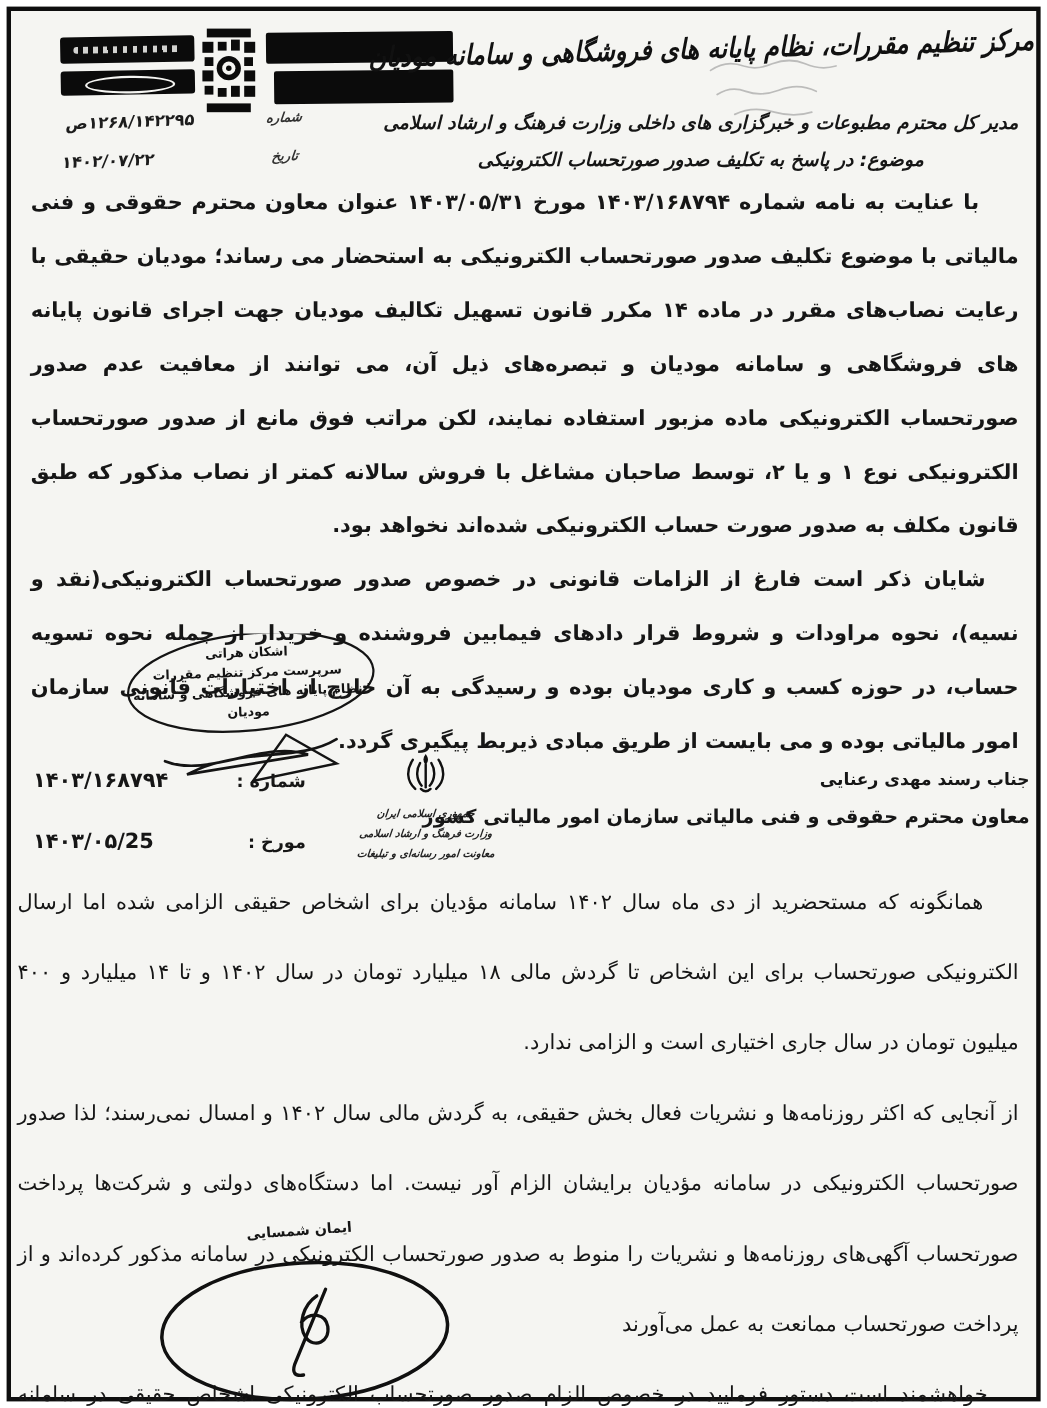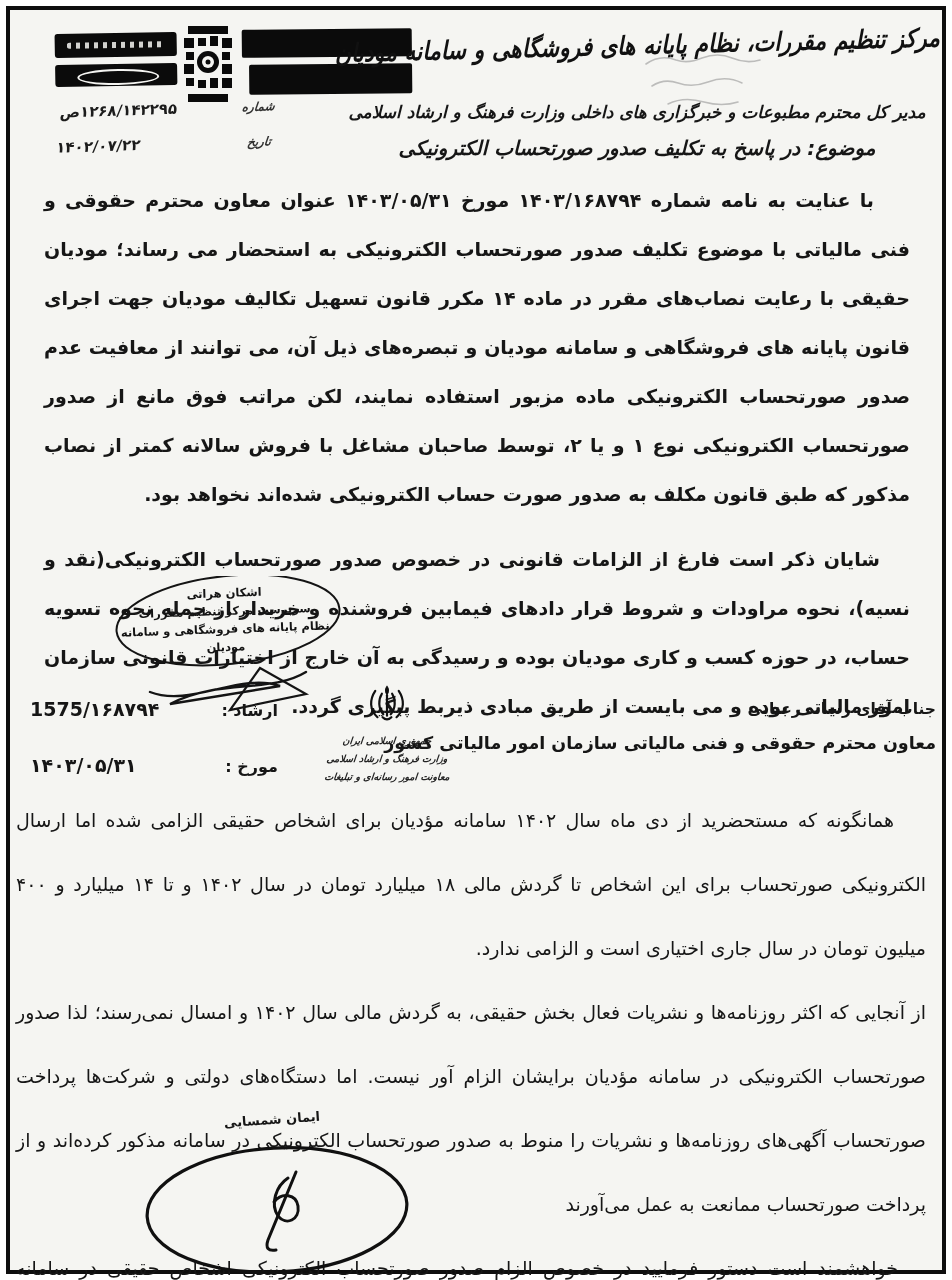--- a/index.html
+++ b/index.html
@@ -48,28 +48,28 @@
   .ref-hand{
     position:absolute;left:48px;top:90px;width:215px;
     font-weight:700;font-size:15px;color:#1c1c1c;
     transform:rotate(-2deg) skewX(-8deg);
   }
   .ref-hand .row{display:flex;justify-content:space-between;align-items:baseline;direction:rtl;}
   .ref-hand .row+.row{margin-top:17px;}
   .ref-hand .lbl{font-size:12px;font-style:italic;opacity:.9;}
   .head-right{position:absolute;top:92px;right:10px;width:590px;text-align:center;font-style:italic;}
   .addressee{font-size:17px;font-weight:700;white-space:nowrap;}
-  .subject{font-size:20px;font-weight:700;margin-top:14px;white-space:nowrap;}
+  .subject{font-size:17px;font-weight:700;margin-top:14px;white-space:nowrap;}
   
   .body1{
     position:absolute;left:18px;right:16px;top:150px;
     font-size:19px;font-weight:700;line-height:49px;
     text-align:justify;
   }
-  .body1 p{margin:16px;}
+  .body1 p{margin:0;}
   .body1 p.p1{text-indent:36px;}
   .body1 p.p2{text-indent:30px;}
   .body2{
     position:absolute;left:6px;right:16px;top:778px;
     font-size:19px;font-weight:400;line-height:64px;
     text-align:justify;
   }
   .body2 p{margin:0;}
   .body2 p.p1{text-indent:32px;}
   .body2 p.p3{text-indent:28px;}
@@ -192,26 +192,26 @@
     </svg>
     <div class="txt">
       <div>اشکان هراتی</div>
       <div>سرپرست مرکز تنظیم مقررات</div>
       <div>نظام پایانه های فروشگاهی و سامانه مودیان</div>
     </div>
   </div>
 
   <div class="reply-left">
     <div class="row">
-      <span class="lbl">ارشاد :</span>
-      <span>1575/۱۶۸۷۹۴</span>
+      <span class="lbl">شماره :</span>
+      <span>۱۴۰۳/۱۶۸۷۹۴</span>
     </div>
     <div class="row">
       <span class="lbl">مورخ :</span>
-      <span>۱۴۰۳/۰۵/۳۱</span>
+      <span>۱۴۰۳/۰۵/25</span>
     </div>
   </div>
 
   <div class="reply-center">
     <svg width="44" height="44" viewBox="0 0 60 60">
       <g fill="none" stroke="#101010" stroke-width="3" stroke-linecap="round">
         <path d="M30 6 C27 10 27 13 30 17 C33 13 33 10 30 6 Z" fill="#101010" stroke-width="1.5"></path>
         <path d="M30 18 L30 46"></path>
         <path d="M23 16 C18 24 18 36 25 44"></path>
         <path d="M37 16 C42 24 42 36 35 44"></path>
@@ -219,21 +219,21 @@
         <path d="M46 12 C54 24 54 38 43 48"></path>
         <path d="M24 48 Q30 54 36 48"></path>
       </g>
     </svg>
     <div class="org">جمهوری اسلامی ایران</div>
     <div class="org">وزارت فرهنگ و ارشاد اسلامی</div>
     <div class="org">معاونت امور رسانه‌ای و تبلیغات</div>
   </div>
 
   <div class="reply-right">
-    <div class="recipient-name">جناب آقای رساند رعنایی</div>
+    <div class="recipient-name">جناب رسند مهدی رعنایی</div>
     <div class="recipient-title">معاون محترم حقوقی و فنی مالیاتی سازمان امور مالیاتی کشور</div>
   </div>
 
   <div class="body2">
     <p class="p1">همانگونه که مستحضرید از دی ماه سال ۱۴۰۲ سامانه مؤدیان برای اشخاص حقیقی الزامی شده اما ارسال الکترونیکی صورتحساب برای این اشخاص تا گردش مالی ۱۸ میلیارد تومان در سال ۱۴۰۲ و تا ۱۴ میلیارد و ۴۰۰ میلیون تومان در سال جاری اختیاری است و الزامی ندارد.</p>
     <p class="p2">از آنجایی که اکثر روزنامه‌ها و نشریات فعال بخش حقیقی، به گردش مالی سال ۱۴۰۲ و امسال نمی‌رسند؛ لذا صدور صورتحساب الکترونیکی در سامانه مؤدیان برایشان الزام آور نیست. اما دستگاه‌های دولتی و شرکت‌ها پرداخت صورتحساب آگهی‌های روزنامه‌ها و نشریات را منوط به صدور صورتحساب الکترونیکی در سامانه مذکور کرده‌اند و از پرداخت صورتحساب ممانعت به عمل می‌آورند</p>
     <p class="p3">خواهشمند است دستور فرمایید در خصوص الزام صدور صورتحساب الکترونیکی اشخاص حقیقی در سامانه مؤدیان، این معاونت را مطلع فرمایند.</p>
   </div>
 
   <div class="sig2">

